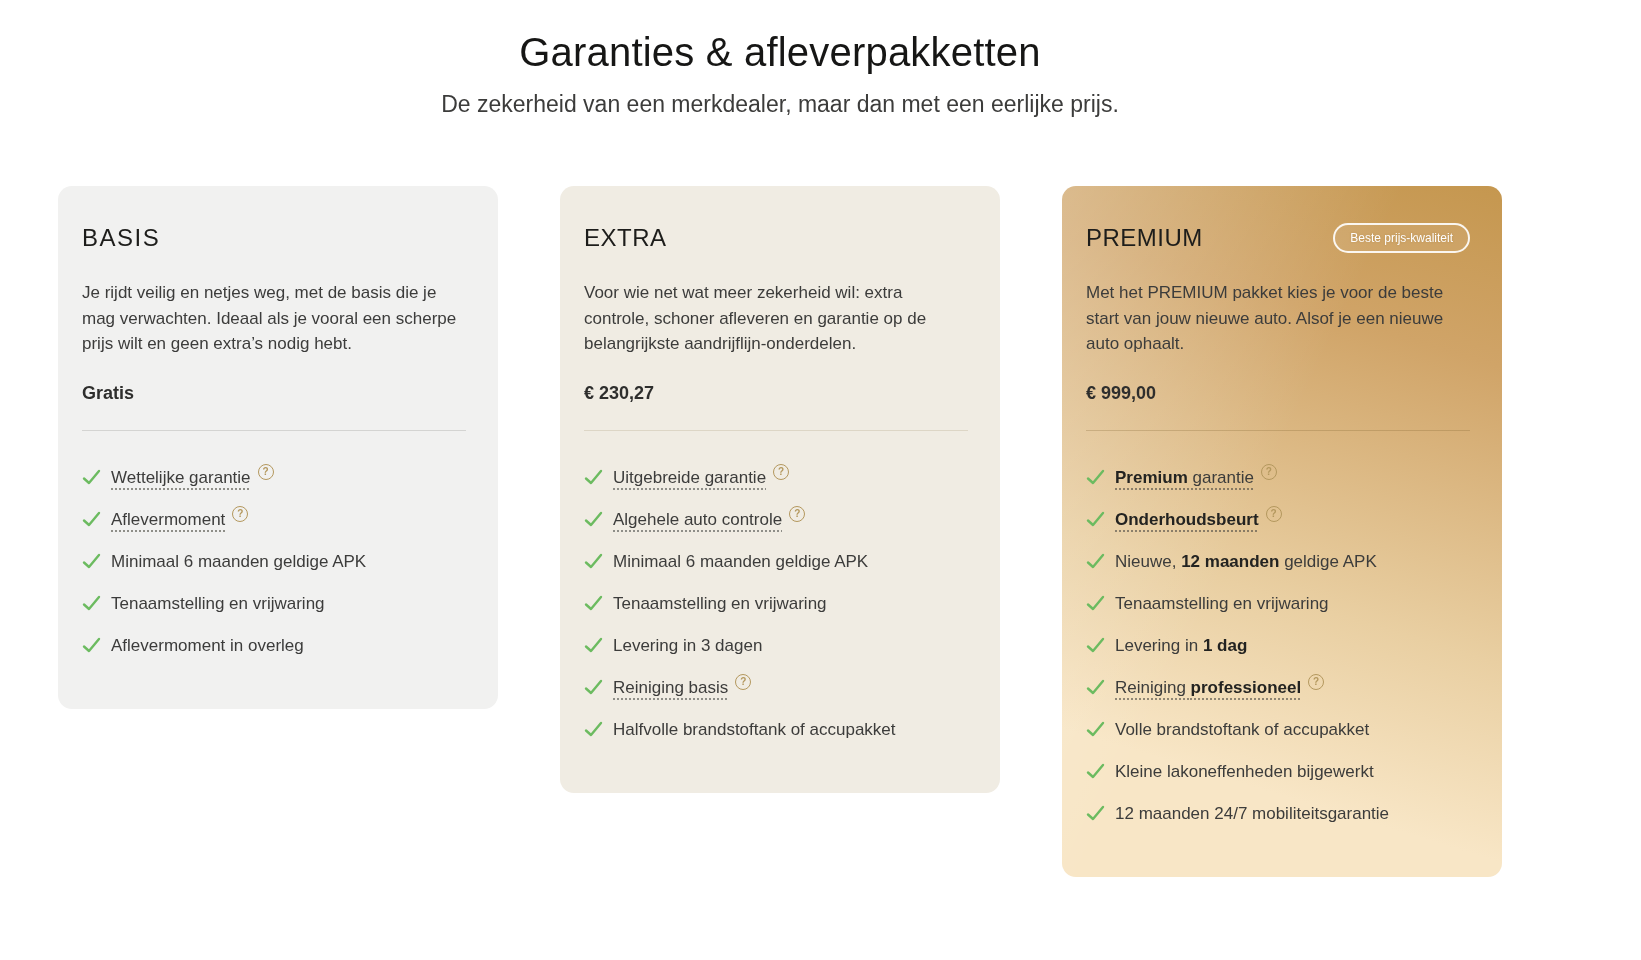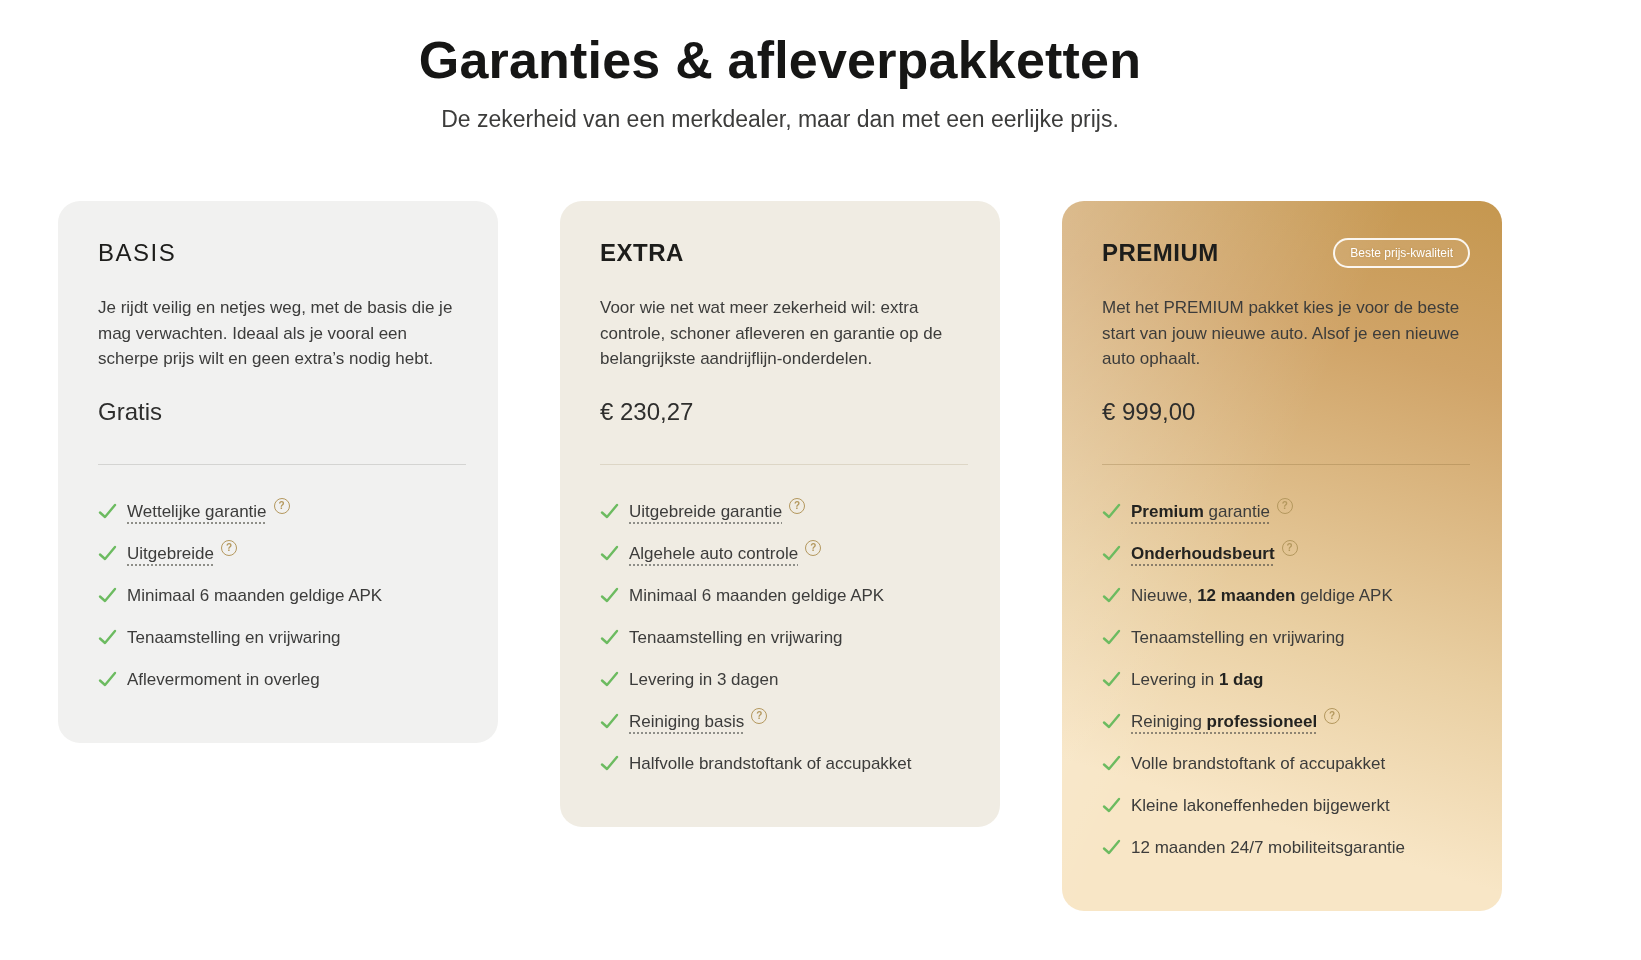--- a/index.html
+++ b/index.html
@@ -8,62 +8,62 @@
     background: #ffffff;
     font-family: "Liberation Sans", sans-serif;
     color: #3c3c3b;
     overflow: hidden;
   }
   .page { padding-top: 30px; }
 
   
   .header { width: 1444px; margin-left: 58px; text-align: center; }
   .header h1 {
-    font-size: 52px; font-weight: 700; color: #161615;
+    font-size: 40px; font-weight: 400; color: #161615;
     letter-spacing: 0.2px;
   }
   .header p.sub { margin-top: 16px; font-size: 23px; color: #3c3c3b; }
 
   
   .cards {
     display: flex; align-items: flex-start; gap: 62px;
     margin: 68px 0 0 58px; width: 1444px;
   }
   .card {
-    width: 440px; border-radius: 22px;
-    padding: 36px 32px 42px 40px;
+    width: 440px; border-radius: 14px;
+    padding: 36px 32px 42px 24px;
   }
   .card--basis  { background: #f1f1f0; }
   .card--extra  { background: #f0ece3; }
   .card--premium {
     background:
       linear-gradient(115deg, rgba(255,255,255,0.28) 0%, rgba(255,255,255,0) 45%),
       linear-gradient(197deg, #c5974f 0%, #d0a468 22%, #e9cfa2 58%, #f8e6c6 82%, #f8e6c6 100%);
   }
 
   .card-head {
     display: flex; align-items: center; justify-content: space-between;
     min-height: 32px; margin-bottom: 26px;
   }
   .card-title { font-size: 24px; color: #1d1d1b; }
   .card--basis .card-title { font-weight: 500; letter-spacing: 1.5px; }
-  .card--extra .card-title, .card--premium .card-title { font-weight: 700; letter-spacing: 0.5px; }
+  .card--extra .card-title, .card--premium .card-title { font-weight: 400; letter-spacing: 0.5px; }
 
   .badge {
     display: inline-block;
     border: 2px solid rgba(255,255,255,0.9);
     border-radius: 999px;
     background: rgba(255,255,255,0.08);
     color: #ffffff; font-size: 12px; font-weight: 400;
     padding: 6px 15px; white-space: nowrap;
     text-shadow: 0 0 2px rgba(150,110,50,0.35);
   }
 
   .card-desc { font-size: 17px; line-height: 1.5; margin-bottom: 26px; color: #3c3c3b; }
-  .card-price { font-size: 24px; font-weight: 400; color: #2e2e2d; margin-bottom: 38px; }
+  .card-price { font-size: 18px; font-weight: 700; color: #2e2e2d; margin-bottom: 26px; }
 
   .divider { border: none; border-top: 1px solid rgba(60,60,59,0.16); margin-bottom: 26px; }
   .card--extra .divider { border-top-color: #ddd6c6; }
   .card--premium .divider { border-top-color: rgba(120,90,40,0.25); }
 
   .features { list-style: none; }
   .feature {
     display: flex; align-items: center;
     min-height: 42px; font-size: 17px;
   }
@@ -109,21 +109,21 @@
             <svg width="19" height="19" viewBox="0 0 19 19" class="check-icon">
               <path d="M2 10.5 L7 15 L17 3" fill="none" stroke="#6cbb60" stroke-width="2.4" stroke-linecap="round" stroke-linejoin="round"></path>
             </svg>
             <span class="feature-text tooltip-term"><span>Wettelijke garantie</span></span>
             <span class="help">?</span>
           </li>
           <li class="feature">
             <svg width="19" height="19" viewBox="0 0 19 19" class="check-icon">
               <path d="M2 10.5 L7 15 L17 3" fill="none" stroke="#6cbb60" stroke-width="2.4" stroke-linecap="round" stroke-linejoin="round"></path>
             </svg>
-            <span class="feature-text tooltip-term"><span>Uitgebreide</span></span>
+            <span class="feature-text tooltip-term"><span>Aflevermoment</span></span>
             <span class="help">?</span>
           </li>
           <li class="feature">
             <svg width="19" height="19" viewBox="0 0 19 19" class="check-icon">
               <path d="M2 10.5 L7 15 L17 3" fill="none" stroke="#6cbb60" stroke-width="2.4" stroke-linecap="round" stroke-linejoin="round"></path>
             </svg>
             <span class="feature-text"><span>Minimaal 6 maanden geldige APK</span></span>
           </li>
           <li class="feature">
             <svg width="19" height="19" viewBox="0 0 19 19" class="check-icon">

